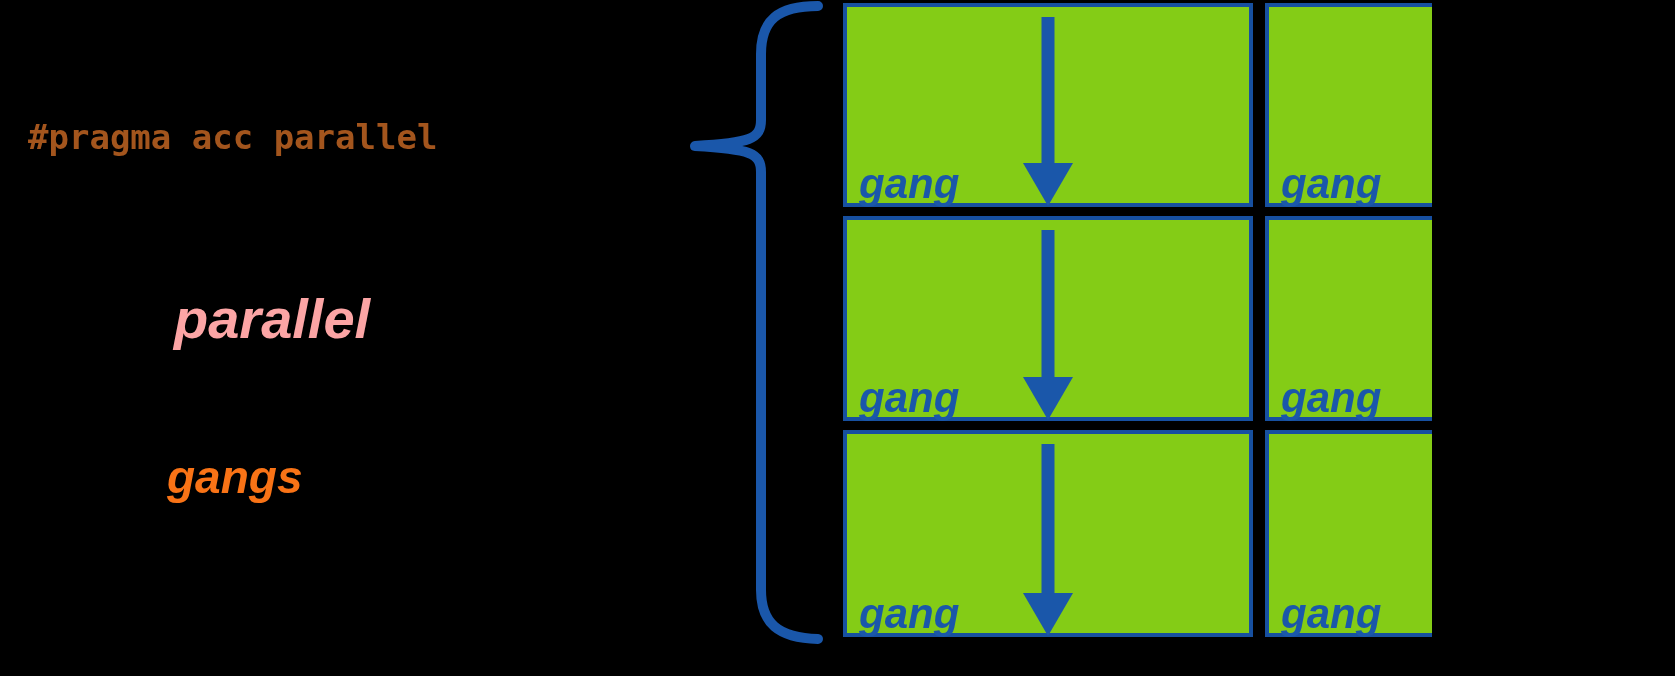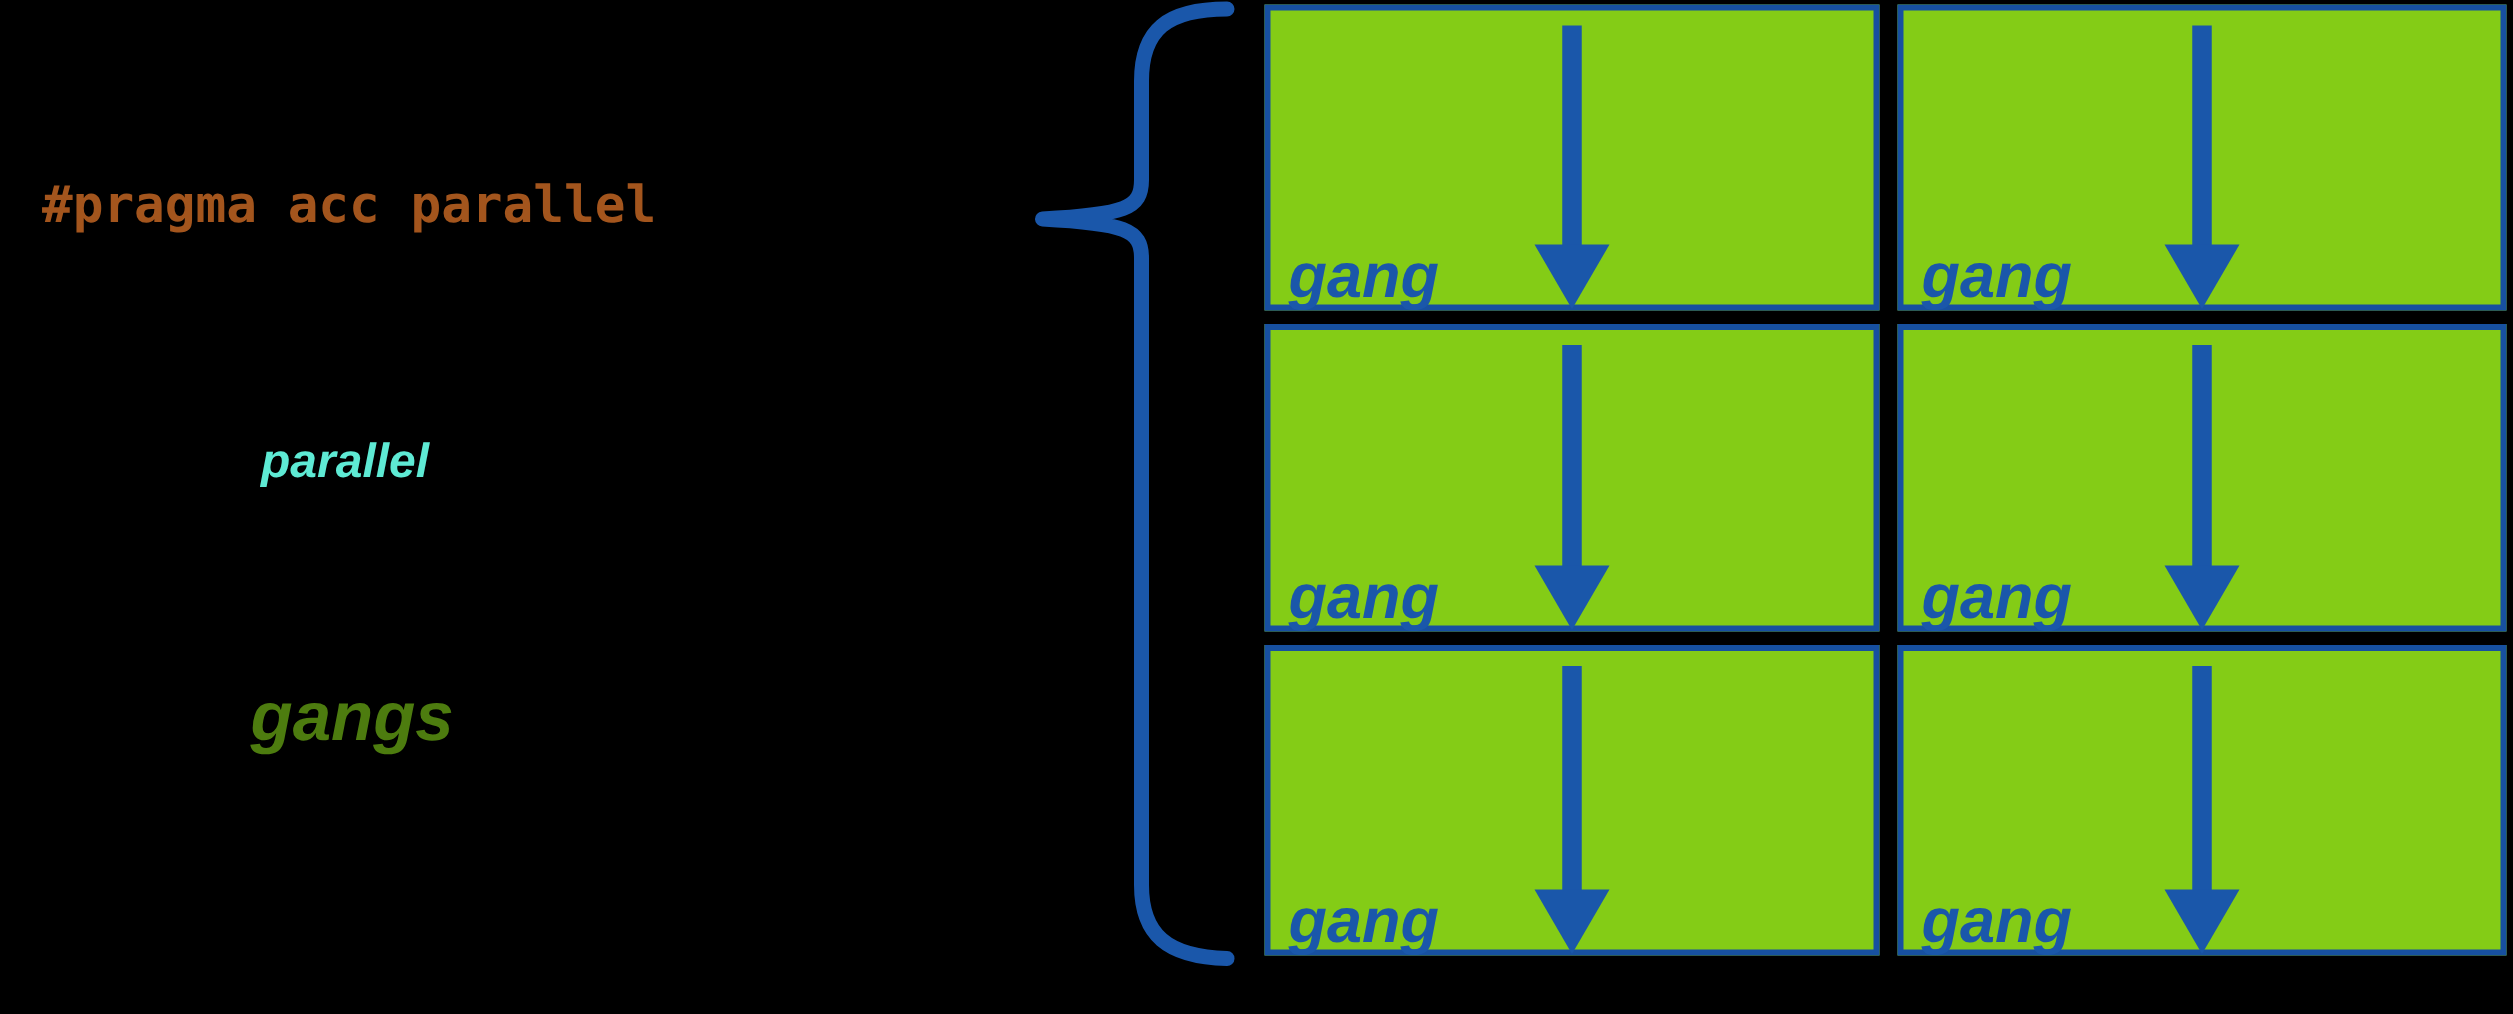--- a/index.html
+++ b/index.html
@@ -1,18 +1,18 @@
 <!DOCTYPE html>
 <html><head>
 <meta charset="utf-8">
 <style>
   html, body { margin: 0; padding: 0; background: #000000; }
   .canvas {
     position: relative;
-    width: 1675px;
+    width: 1432px;
     height: 676px;
     background: #000000;
     overflow: hidden;
     font-family: "Liberation Sans", sans-serif;
   }
 
   
   .code-label {
     position: absolute;
     left: 28px;
@@ -23,33 +23,33 @@
     line-height: 1;
     color: #A3551D;
     white-space: pre;
   }
   .construct-label {
     position: absolute;
     left: 174px;
     top: 291px;
     font-style: italic;
     font-weight: bold;
-    font-size: 32px;
+    font-size: 56px;
     line-height: 1;
-    color: #5eead4;
+    color: #fca5a5;
   }
   .resources-label {
     position: absolute;
     left: 167px;
     top: 454px;
     font-style: italic;
     font-weight: bold;
     font-size: 46px;
     line-height: 1;
-    color: #4d7c0f;
+    color: #f97316;
   }
 
   
   .brace {
     position: absolute;
     left: 640px;
     top: 0;
     width: 200px;
     height: 676px;
   }

